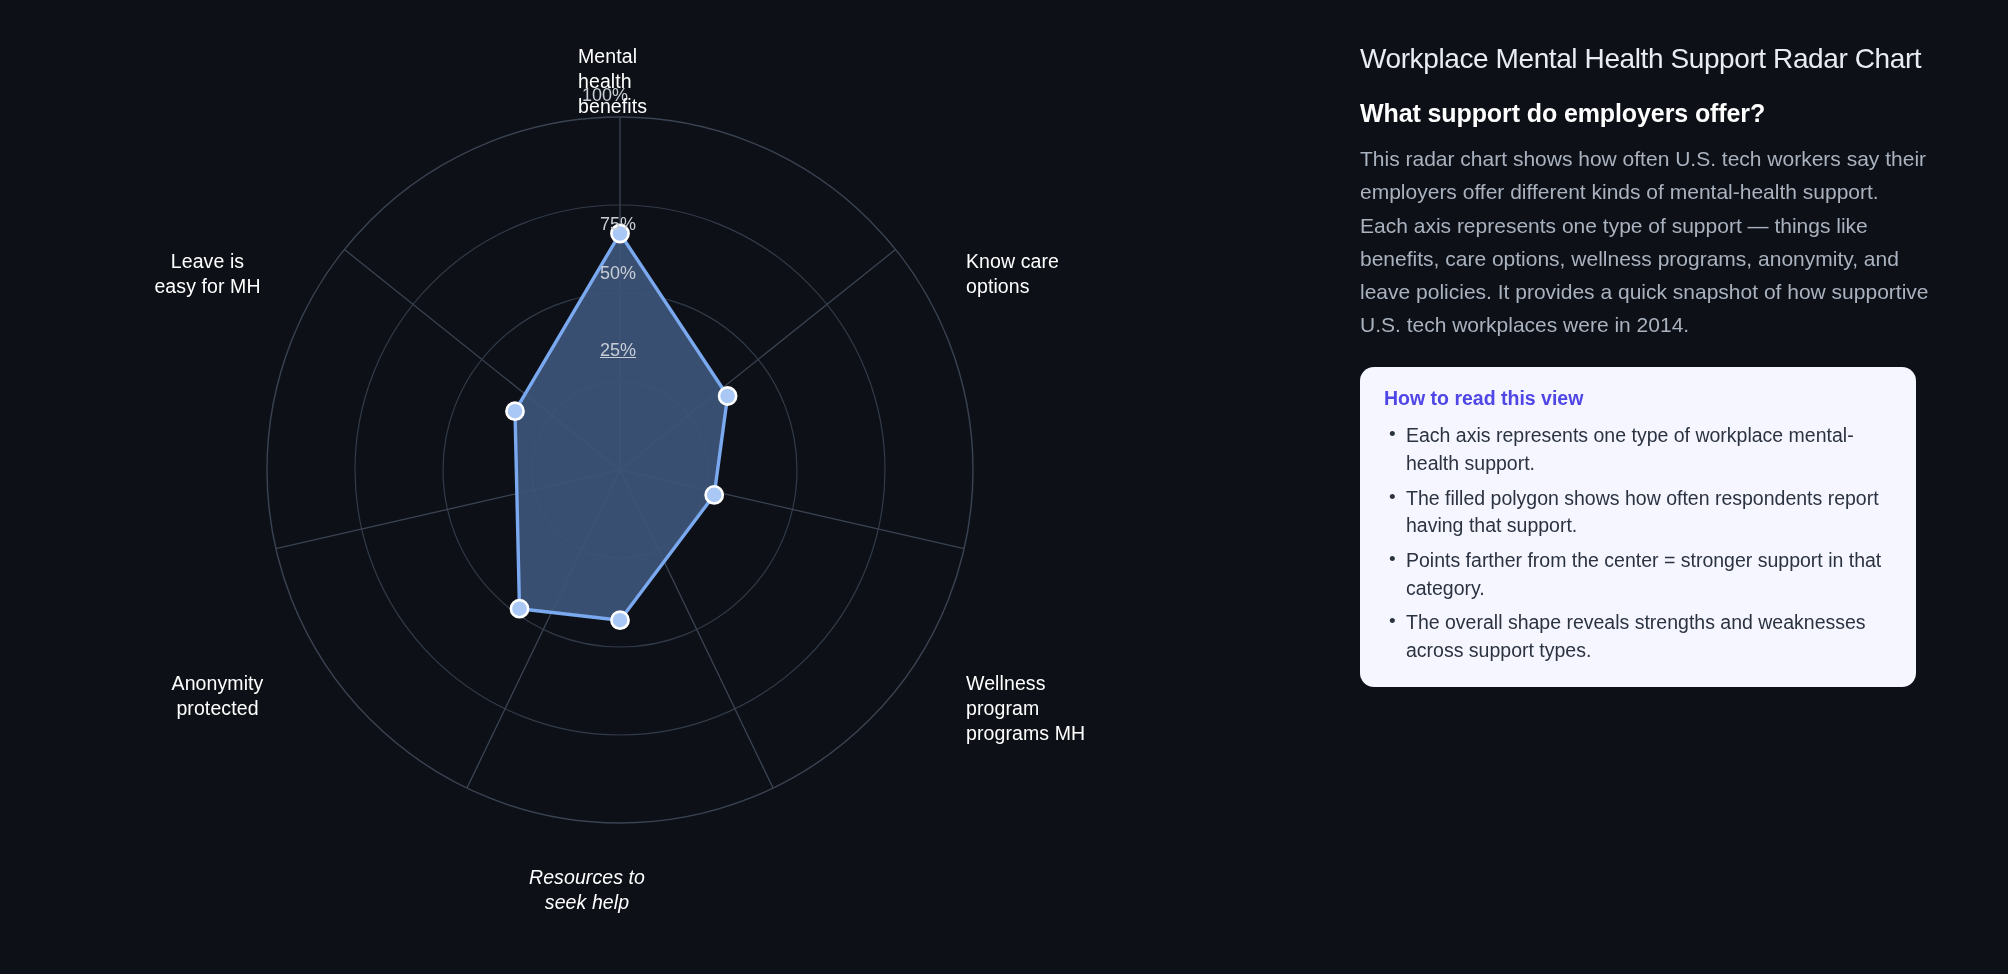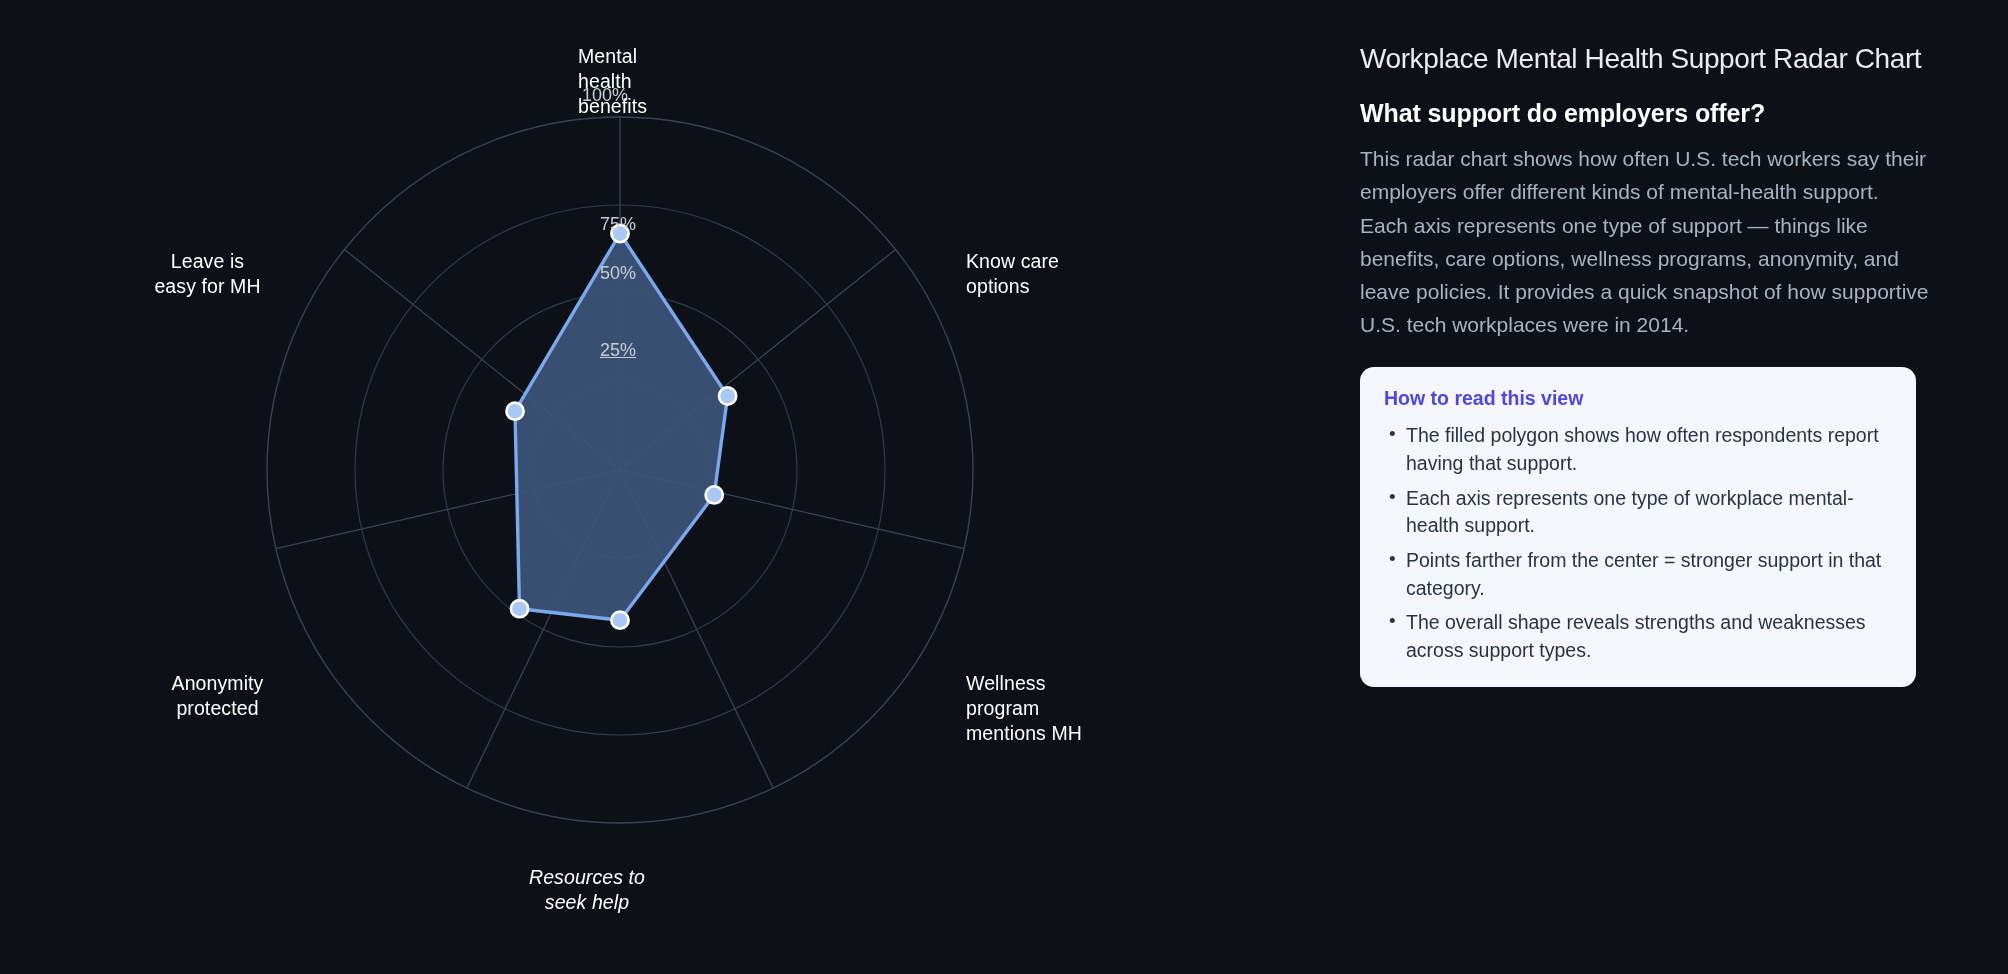--- a/index.html
+++ b/index.html
@@ -164,21 +164,21 @@
     <div class="ring-tick" style="left:600px; top:263px;">50%</div>
     <div class="ring-tick" style="left:600px; top:340px;text-decoration:underline;">25%</div>
 
     <div class="axis-label al-top">Mental
 health
 benefits</div>
     <div class="axis-label al-know">Know care
 options</div>
     <div class="axis-label al-wellness">Wellness
 program
-mentions MH</div>
+programs MH</div>
     <div class="axis-label al-resource">Resources to
 seek help</div>
     <div class="axis-label al-anon">Anonymity
 protected</div>
     <div class="axis-label al-leave">Leave is
 easy for MH</div>
   </div>
 
   <div class="info-pane">
     <h1 class="info-title">Workplace Mental Health Support Radar Chart</h1>
@@ -186,21 +186,21 @@
     <h2 class="info-subtitle">What support do employers offer?</h2>
 
     <div class="info-body">
       <p>This radar chart shows how often U.S. tech workers say their employers offer different kinds of mental-health support.</p>
       <p>Each axis represents one type of support — things like benefits, care options, wellness programs, anonymity, and leave policies. It provides a quick snapshot of how supportive U.S. tech workplaces were in 2014.</p>
     </div>
 
     <div class="callout">
       <div class="callout-title">How to read this view</div>
       <ul>
+        <li>Each axis represents one type of workplace mental-health support.</li>
         <li>The filled polygon shows how often respondents report having that support.</li>
-        <li>Each axis represents one type of workplace mental-health support.</li>
         <li>Points farther from the center = stronger support in that category.</li>
         <li>The overall shape reveals strengths and weaknesses across support types.</li>
       </ul>
     </div>
   </div>
 
 </div>
 
 </body></html>

